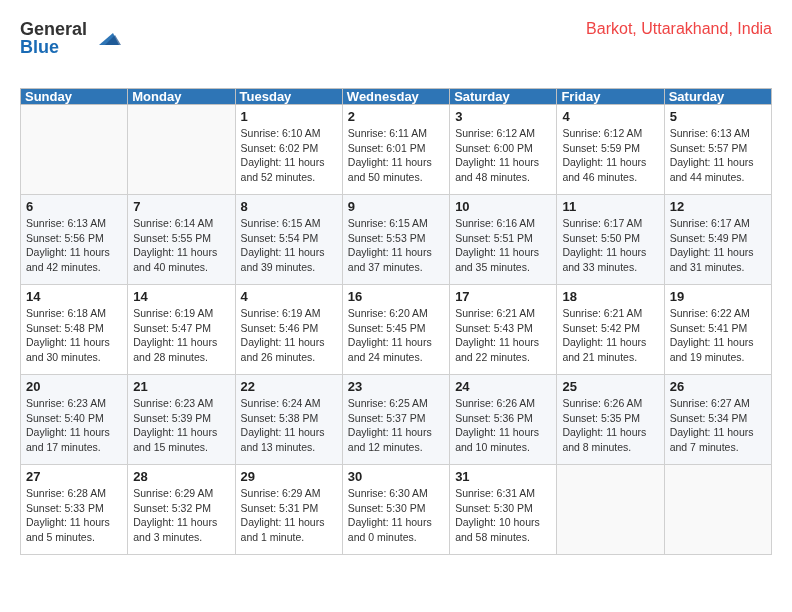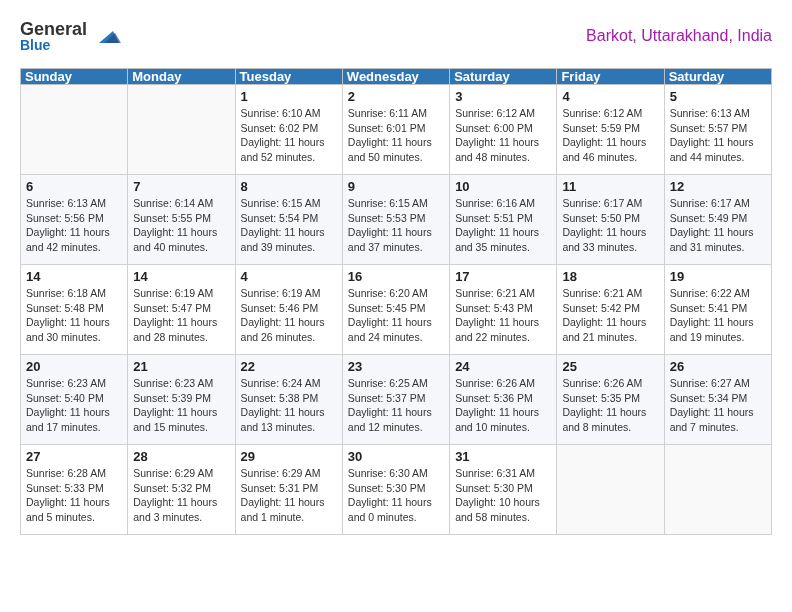--- a/index.html
+++ b/index.html
@@ -6,58 +6,58 @@
     body {
       font-family: Arial, sans-serif;
       background: #fff;
       width: 792px;
       min-height: 612px;
       padding: 20px;
     }
     .header {
       display: flex;
       justify-content: space-between;
-      align-items: center;
-      margin-bottom: 16px;
+      align-items: flex-start;
+      margin-bottom: 32px;
     }
     .logo {
       display: flex;
       align-items: center;
     }
     .logo-text {
       display: flex;
       flex-direction: column;
       line-height: 1;
     }
     .logo-general {
       font-size: 18px;
       font-weight: bold;
       color: #333;
     }
     .logo-blue {
-      font-size: 14px;
+      font-size: 18px;
       font-weight: bold;
       color: #1a6bb5;
     }
     .logo-icon {
       width: 30px;
       height: 30px;
       margin-left: 4px;
     }
     .title-section {
       text-align: right;
     }
     .month-title {
       font-size: 36px;
       font-weight: bold;
       color: #333;
     }
     .location {
       font-size: 16px;
-      color: #a21caf;
+      color: #ef4444;
     }
     .calendar {
       width: 100%;
       border-collapse: collapse;
       font-size: 11px;
     }
     .calendar th {
       background-color: #2e75b6;
       color: #fff;
       padding: 0 4px;

